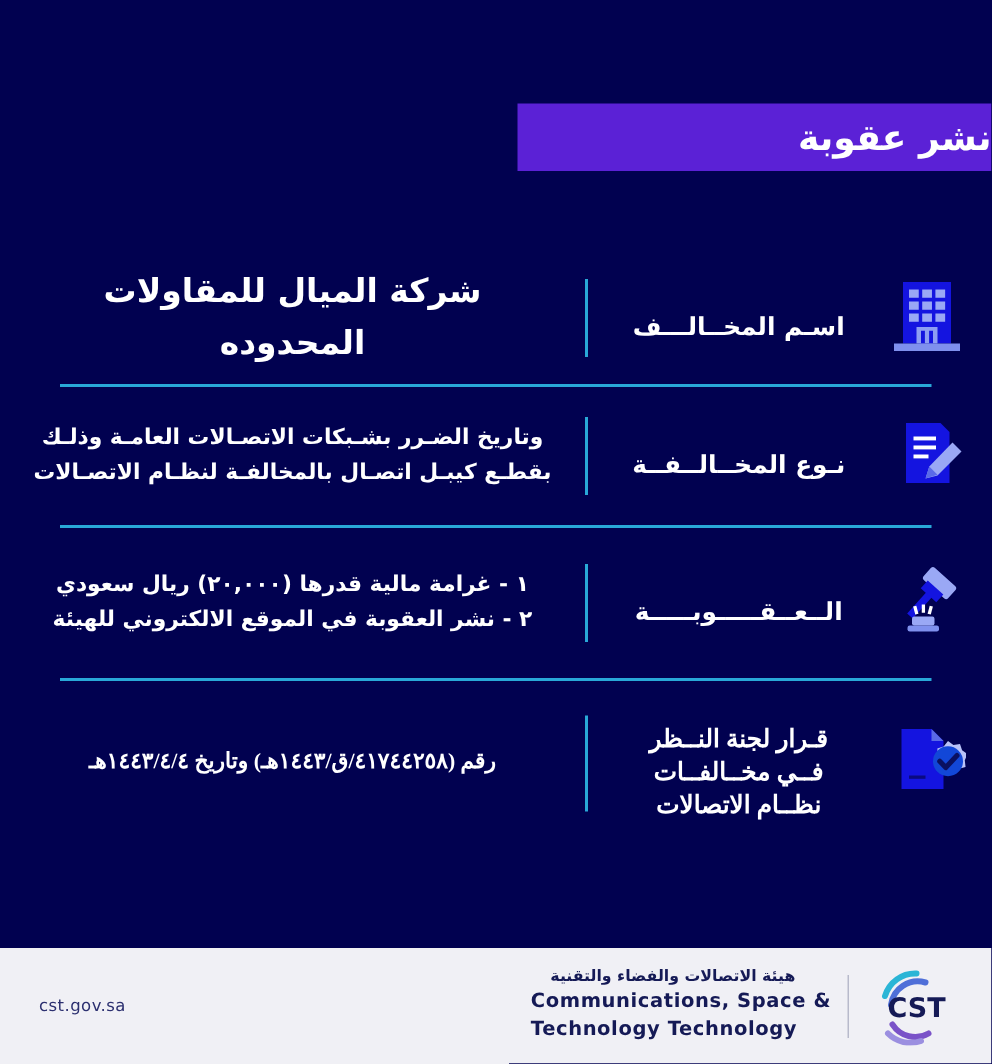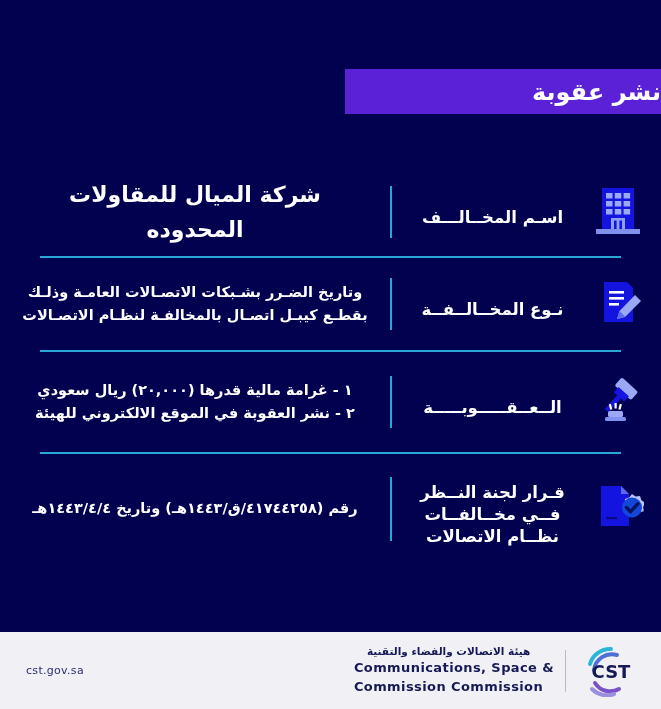--- a/index.html
+++ b/index.html
@@ -54,21 +54,21 @@
     position: relative;
     display: flex;
     flex-direction: row;
     align-items: center;
     width: 661px;
     box-sizing: border-box;
   }
   .row-h1 { height: 88px; }
   .row-h2 { height: 92px; align-items: center; }
   .row-h3 { height: 100px; }
-  .row-h4 { height: 110px; }
+  .row-h4 { height: 110px; font-family: Liberation Serif, serif; }
 
   
   .row-label-side {
     width: 269px;
     min-width: 269px;
     display: flex;
     flex-direction: row;
     align-items: center;
     justify-content: flex-start;
     padding-right: 14px;
@@ -328,17 +328,17 @@
         <path d="M36 10 A18 18 0 0 0 13 25" stroke="#4f6fd8" stroke-width="4" fill="none" stroke-linecap="round"></path>
         <path d="M14 38 A18 18 0 0 0 38 44" stroke="#7a52c8" stroke-width="4" fill="none" stroke-linecap="round"></path>
         <path d="M11 44 A21 21 0 0 0 33 49" stroke="#9b8fe0" stroke-width="4" fill="none" stroke-linecap="round"></path>
         <text x="30" y="33" font-family="'DejaVu Sans','Liberation Sans',sans-serif" font-size="18" font-weight="bold" fill="#151a56" text-anchor="middle">CST</text>
       </svg>
     </div>
     <div class="logo-divider"></div>
     <div class="footer-text">
       <div class="ft-ar">هيئة الاتصالات والفضاء والتقنية</div>
       <div class="ft-en">Communications, Space &amp;</div>
-      <div class="ft-en">Commission Commission</div>
+      <div class="ft-en">Technology Technology</div>
     </div>
   </div>
   <div class="footer-url">cst.gov.sa</div>
 </div>
 
 </body></html>

